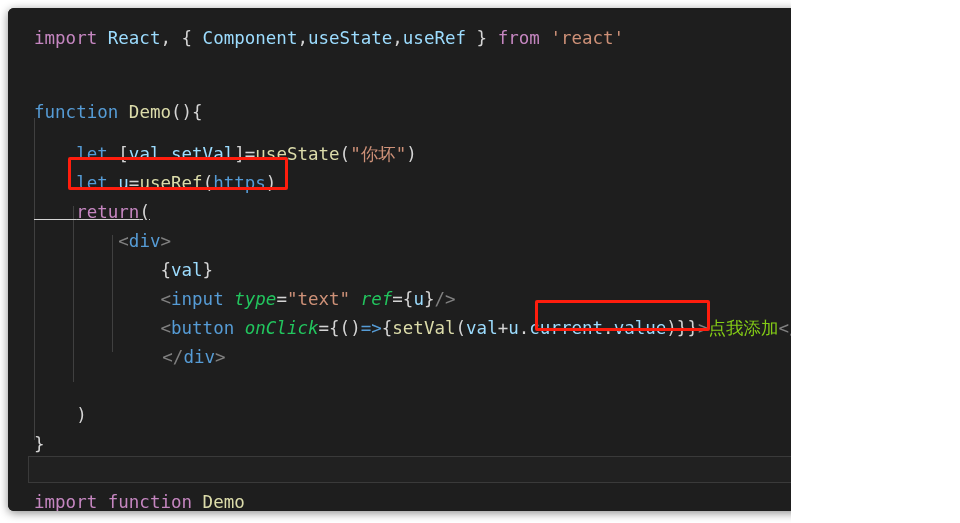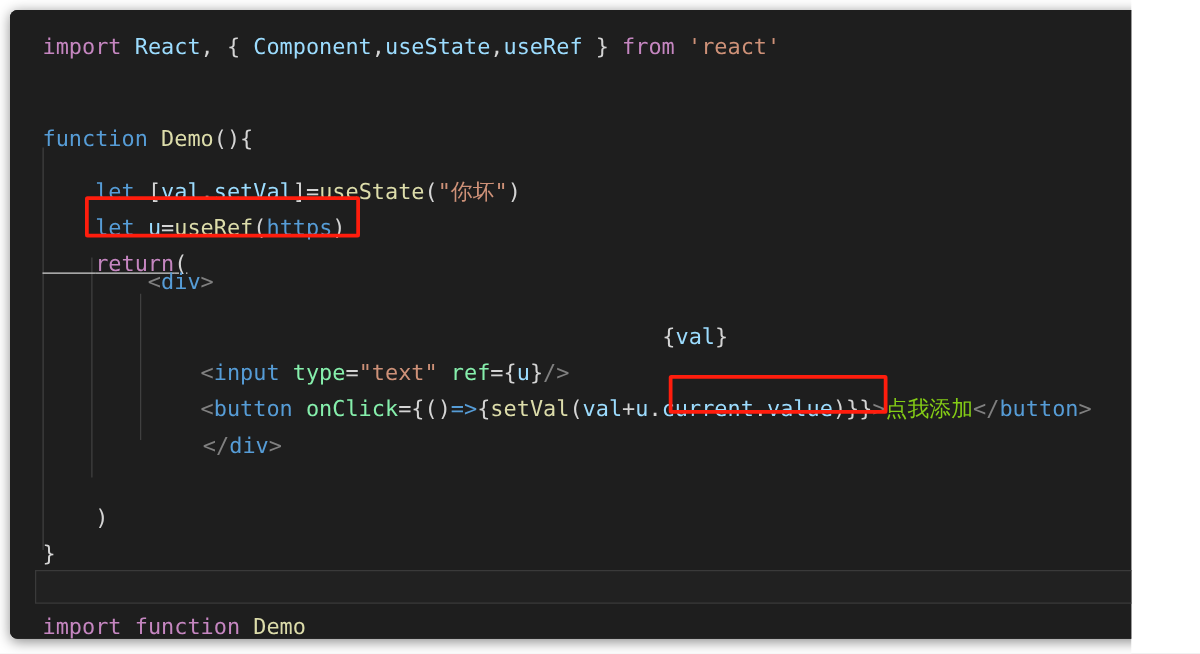--- a/index.html
+++ b/index.html
@@ -9,21 +9,21 @@
   }
   body {
     width: 960px;
     height: 523px;
     overflow: hidden;
     font-family: "DejaVu Sans Mono", monospace;
   }
 
   #shot {
     position: relative;
-    width: 905px;
+    width: 791px;
     height: 523px;
     background: #ffffff;
     overflow: hidden;
   }
 
   
   .editor-shadow {
     position: absolute;
     left: 8px;
     top: 8px;
@@ -70,21 +70,21 @@
 
   
   .t-kw      { color: #c586c0; }  
   .t-fnkw    { color: #569cd6; }
   .t-id      { color: #9cdcfe; }  
   .t-fn      { color: #dcdcaa; }  
   .t-str     { color: #ce9178; }  
   .t-plain   { color: #d4d4d4; }
   .t-tag     { color: #569cd6; }  
   .t-punct   { color: #808080; }
-  .t-attr    { color: #86efac; }
+  .t-attr    { color: #22c55e; font-style: italic; }
   .t-cn      { color: #84cc16; }
 
   
   .guide {
     position: absolute;
     width: 1px;
     background: #404040;
   }
 
   
@@ -133,22 +133,22 @@
       <div class="active-line" id="active-line" style="left: 20px; top: 448px; width: 910px; height: 27px;"></div>
 
       <div id="lines-host">
           <div class="line" style="top: 16px; left: 26px;"><span class="t-kw">import</span><span class="t-plain"> </span><span class="t-id">React</span><span class="t-plain">, </span><span class="t-plain">{ </span><span class="t-id">Component</span><span class="t-plain">,</span><span class="t-id">useState</span><span class="t-plain">,</span><span class="t-id">useRef</span><span class="t-plain"> }</span><span class="t-plain"> </span><span class="t-kw">from</span><span class="t-plain"> </span><span class="t-str">'react'</span></div>
           <div class="line" style="top: 45px; left: 26px;"></div>
           <div class="line" style="top: 74px; left: 26px;"></div>
           <div class="line" style="top: 90px; left: 26px;"><span class="t-fnkw">function</span><span class="t-plain"> </span><span class="t-fn">Demo</span><span class="t-plain">(){</span></div>
           <div class="line" style="top: 132px; left: 26px;"><span class="t-plain">    </span><span class="t-fnkw">let</span><span class="t-plain"> </span><span class="t-plain">[</span><span class="t-id">val</span><span class="t-plain">.</span><span class="t-id">setVal</span><span class="t-plain">]=</span><span class="t-fn">useState</span><span class="t-plain">(</span><span class="t-str">"你坏"</span><span class="t-plain">)</span></div>
           <div class="line" style="top: 161px; left: 26px;"><span class="t-plain">    </span><span class="t-fnkw">let</span><span class="t-plain"> </span><span class="t-id">u</span><span class="t-plain">=</span><span class="t-fn">useRef</span><span class="t-plain">(</span><span class="t-fnkw">https</span><span class="t-plain">)</span></div>
           <div class="line" style="top: 190px; left: 26px; text-decoration: underline;"><span class="t-plain">    </span><span class="t-kw">return</span><span class="t-plain">(</span></div>
-          <div class="line" style="top: 204px; left: 26px;"><span class="t-plain">        </span><span class="t-punct">&lt;</span><span class="t-tag">div</span><span class="t-punct">&gt;</span></div>
-          <div class="line" style="top: 248px; left: 26px; text-align: center;"><span class="t-plain">            </span><span class="t-plain">{</span><span class="t-id">val</span><span class="t-plain">}</span></div>
+          <div class="line" style="top: 219px; left: 26px;"><span class="t-plain">        </span><span class="t-punct">&lt;</span><span class="t-tag">div</span><span class="t-punct">&gt;</span></div>
+          <div class="line" style="top: 248px; left: 26px;"><span class="t-plain">            </span><span class="t-plain">{</span><span class="t-id">val</span><span class="t-plain">}</span></div>
           <div class="line" style="top: 277px; left: 26px;"><span class="t-plain">            </span><span class="t-punct">&lt;</span><span class="t-tag">input</span><span class="t-plain"> </span><span class="t-attr">type</span><span class="t-plain">=</span><span class="t-str">"text"</span><span class="t-plain"> </span><span class="t-attr">ref</span><span class="t-plain">=</span><span class="t-plain">{</span><span class="t-id">u</span><span class="t-plain">}</span><span class="t-punct">/&gt;</span></div>
           <div class="line" style="top: 306px; left: 26px;"><span class="t-plain">            </span><span class="t-punct">&lt;</span><span class="t-tag">button</span><span class="t-plain"> </span><span class="t-attr">onClick</span><span class="t-plain">=</span><span class="t-plain">{()</span><span class="t-fnkw">=&gt;</span><span class="t-plain">{</span><span class="t-fn">setVal</span><span class="t-plain">(</span><span class="t-id">val</span><span class="t-plain">+</span><span class="t-id">u</span><span class="t-plain">.</span><span class="t-id">current</span><span class="t-plain">.</span><span class="t-id">value</span><span class="t-plain">)</span><span class="t-plain">}}</span><span class="t-punct">&gt;</span><span class="t-cn">点我添加</span><span class="t-punct">&lt;/</span><span class="t-tag">button</span><span class="t-punct">&gt;</span></div>
           <div class="line" style="top: 335px; left: 26px; margin-left: 44px;"><span class="t-plain">        </span><span class="t-punct">&lt;/</span><span class="t-tag">div</span><span class="t-punct">&gt;</span></div>
           <div class="line" style="top: 364px; left: 26px;"></div>
           <div class="line" style="top: 393px; left: 26px;"><span class="t-plain">    </span><span class="t-plain">)</span></div>
           <div class="line" style="top: 422px; left: 26px;"><span class="t-plain">}</span></div>
           <div class="line" style="top: 451px; left: 26px;"></div>
           <div class="line" style="top: 480px; left: 26px;"><span class="t-kw">import</span><span class="t-plain"> </span><span class="t-kw">function</span><span class="t-plain"> </span><span class="t-fn">Demo</span></div>
         </div>
     </div>

